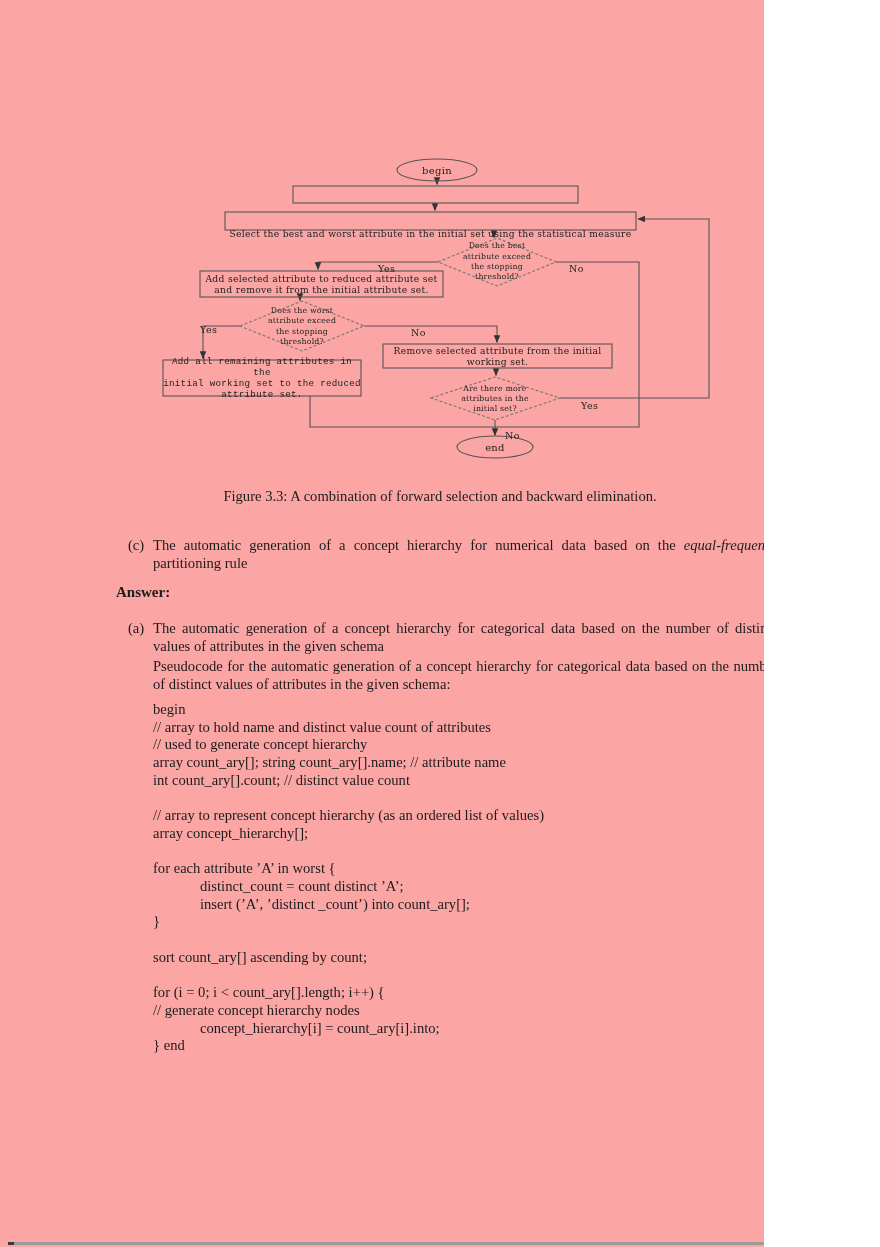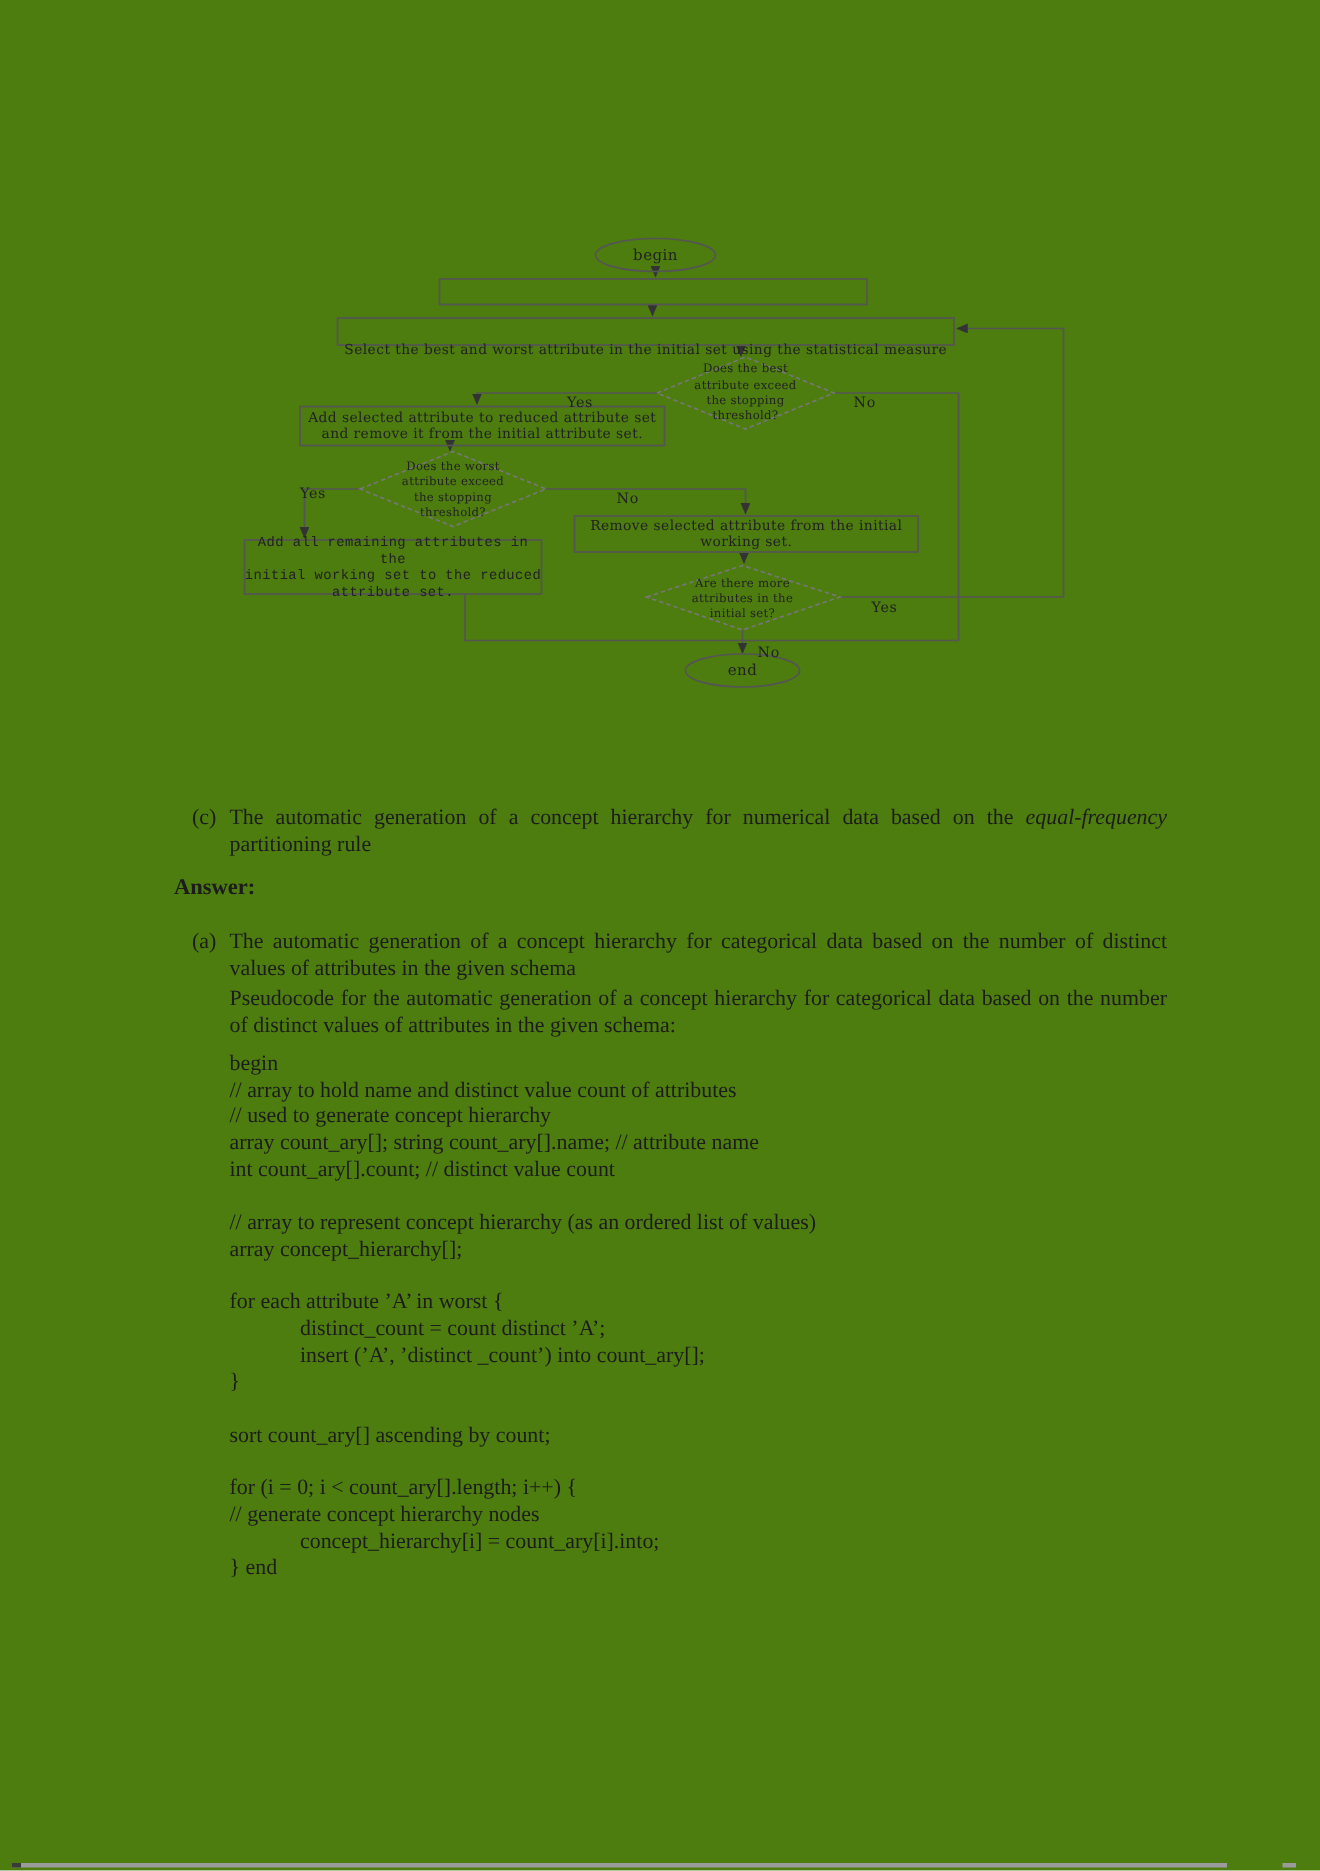--- a/index.html
+++ b/index.html
@@ -1,17 +1,17 @@
 <!DOCTYPE html>
 <html><head>
 <meta charset="utf-8">
 <style>
   html,body { margin:0; padding:0; background:#fff; }
   .page {
-    position:relative; width:880px; height:1247px; background:#4d7c0f;
+    position:relative; width:764px; height:1247px; background:#fca5a5;
     font-family:"Liberation Serif", serif; color:#1c1c1c; overflow:hidden;
   }
 
   
   .flowchart {
     position:absolute; left:150px; top:150px; width:580px; height:320px;
     filter: blur(0.25px); color:#222;
   }
   .flowchart svg { position:absolute; left:0; top:0; }
   .fc-node {
@@ -104,20 +104,21 @@
     <div class="fc-node fc-oval" style="left:305px; top:286px;width:80px;  height:22px;">end</div>
 
     <span class="fc-label" style="left:228px; top:97px;">Yes</span>
     <span class="fc-label" style="left:419px; top:97px;">No</span>
     <span class="fc-label" style="left:50px;  top:158px;">Yes</span>
     <span class="fc-label" style="left:261px; top:161px;">No</span>
     <span class="fc-label" style="left:431px; top:234px;">Yes</span>
     <span class="fc-label" style="left:355px; top:264px;">No</span>
   </div>
 
+  <div class="caption">Figure 3.3: A combination of forward selection and backward elimination.</div>
 
   <div class="textblock">
 
     <div class="tb-item" style="top:537px;">
       <span class="tb-marker">(c)</span>
       <div class="tb-body"><span>The automatic generation of a concept hierarchy for numerical data based on the </span><i>equal-frequency</i><span> partitioning rule</span></div>
     </div>
 
     <div class="answer-head" style="top:584px; left:0;">Answer:</div>
 

